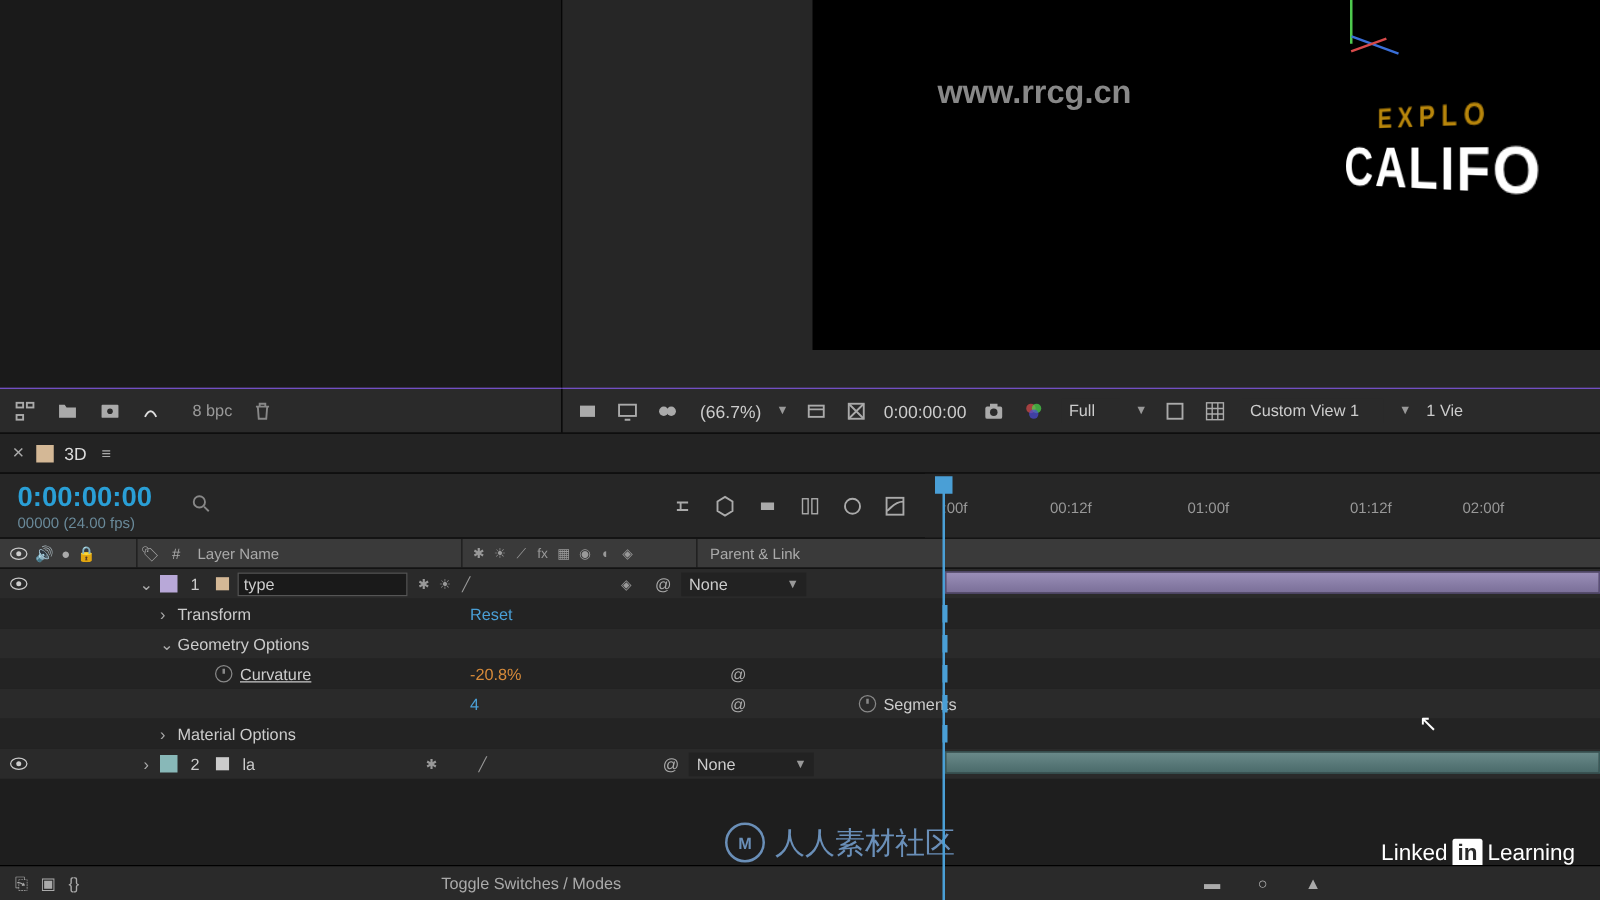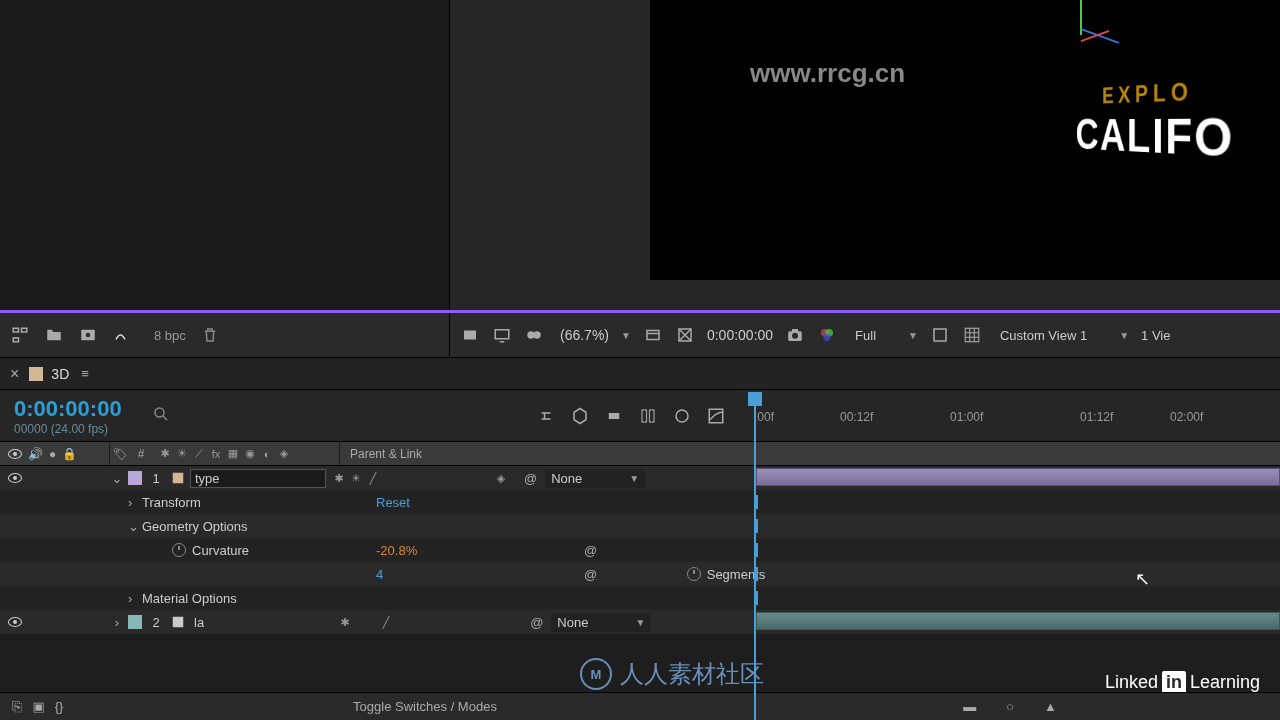--- a/index.html
+++ b/index.html
@@ -9,21 +9,21 @@
 .viewer { flex: 1; background: #262626; position: relative; display: flex; align-items: center; justify-content: center; }
 .viewer-canvas { width: 630px; height: 280px; background: #000; position: absolute; right: 0; top: 0; overflow: hidden; }
 .watermark { position: absolute; top: 18px; left: 100px; color: #888; font-size: 26px; font-weight: bold; z-index: 5; margin-top: 40px; }
 .viewer-text { position: absolute; right: 40px; top: 80px; transform: perspective(400px) rotateY(-35deg); }
 .viewer-text .line1 { color: #b8860b; font-weight: bold; font-size: 24px; letter-spacing: 6px; text-align: center; }
 .viewer-text .line2 { color: #fff; font-weight: bold; font-size: 48px; letter-spacing: 2px; }
 .axis-gizmo { position: absolute; right: 200px; top: 35px; }
 .axis-x { position: absolute; width: 40px; height: 2px; background: #3a6fd8; transform: rotate(20deg); }
 .axis-y { position: absolute; width: 2px; height: 40px; background: #4ec94e; top: -40px; }
 .axis-z { position: absolute; width: 30px; height: 2px; background: #d84a4a; transform: rotate(-20deg); }
-.toolbar-row { height: 48px; background: #2a2a2a; display: flex; align-items: center; border-top: 3px solid #8b5cf6; border-bottom: 1px solid #000; }
+.toolbar-row { height: 37px; background: #2a2a2a; display: flex; align-items: center; border-top: 1px solid #8b5cf6; border-bottom: 1px solid #000; }
 .toolbar-left { width: 450px; display: flex; align-items: center; gap: 14px; padding: 0 10px; border-right: 1px solid #000; height: 100%; }
 .toolbar-right { flex: 1; display: flex; align-items: center; gap: 12px; padding: 0 10px; }
 .icon-btn { width: 20px; height: 20px; display: flex; align-items: center; justify-content: center; color: #aaa; cursor: pointer; }
 .icon-btn svg { width: 18px; height: 18px; }
 .bpc-label { color: #999; font-size: 13px; margin-left: 8px; }
 .pct-label { color: #ccc; font-size: 14px; margin-left: 4px; }
 .timecode-label { color: #ccc; font-size: 14px; }
 .dropdown-sel { background: #2a2a2a; color: #ccc; border: none; padding: 2px 20px 2px 6px; font-size: 13px; position: relative; }
 .chevron { color: #999; font-size: 10px; }
 .tab-bar { height: 32px; background: #232323; display: flex; align-items: center; padding: 0 10px; border-bottom: 1px solid #000; }
@@ -275,20 +275,21 @@
 
 <div class="columns-header">
   <div class="col-toggles">
     <div class="eye-icon"></div>
     <span>🔊</span>
     <span>●</span>
     <span>🔒</span>
   </div>
   <div class="col-label">🏷</div>
   <div class="col-num">#</div>
+  <div class="col-layername">Layer Name</div>
   <div class="col-switches">
     <span class="switch-icon">✱</span>
     <span class="switch-icon">☀</span>
     <span class="switch-icon">⟋</span>
     <span class="switch-icon">fx</span>
     <span class="switch-icon">▦</span>
     <span class="switch-icon">◉</span>
     <span class="switch-icon">◐</span>
     <span class="switch-icon">◈</span>
   </div>
@@ -336,21 +337,21 @@
 </div>
 
 <div class="prop-row row-bg-dark prop-indent-1" style="position:relative;">
   <span class="prop-caret">⌄</span>
   <span class="prop-name">Geometry Options</span>
   <div class="timeline-track-area">
       <div class="keyframe-tick"></div>
     </div>
 </div>
 
-<div class="prop-row row-bg-darker prop-indent-3" style="position:relative;">
+<div class="prop-row row-bg-darker prop-indent-3" style="position:relative;text-decoration:underline;">
   <div class="prop-stopwatch"></div>
   <span class="prop-name">Curvature</span>
   <span class="prop-value-orange">-20.8%</span>
   <span class="prop-spiral">@</span>
   <div class="timeline-track-area">
       <div class="keyframe-tick"></div>
     </div>
 </div>
 
 <div class="prop-row row-bg-dark prop-indent-3" style="position:relative;justify-content:center;">

